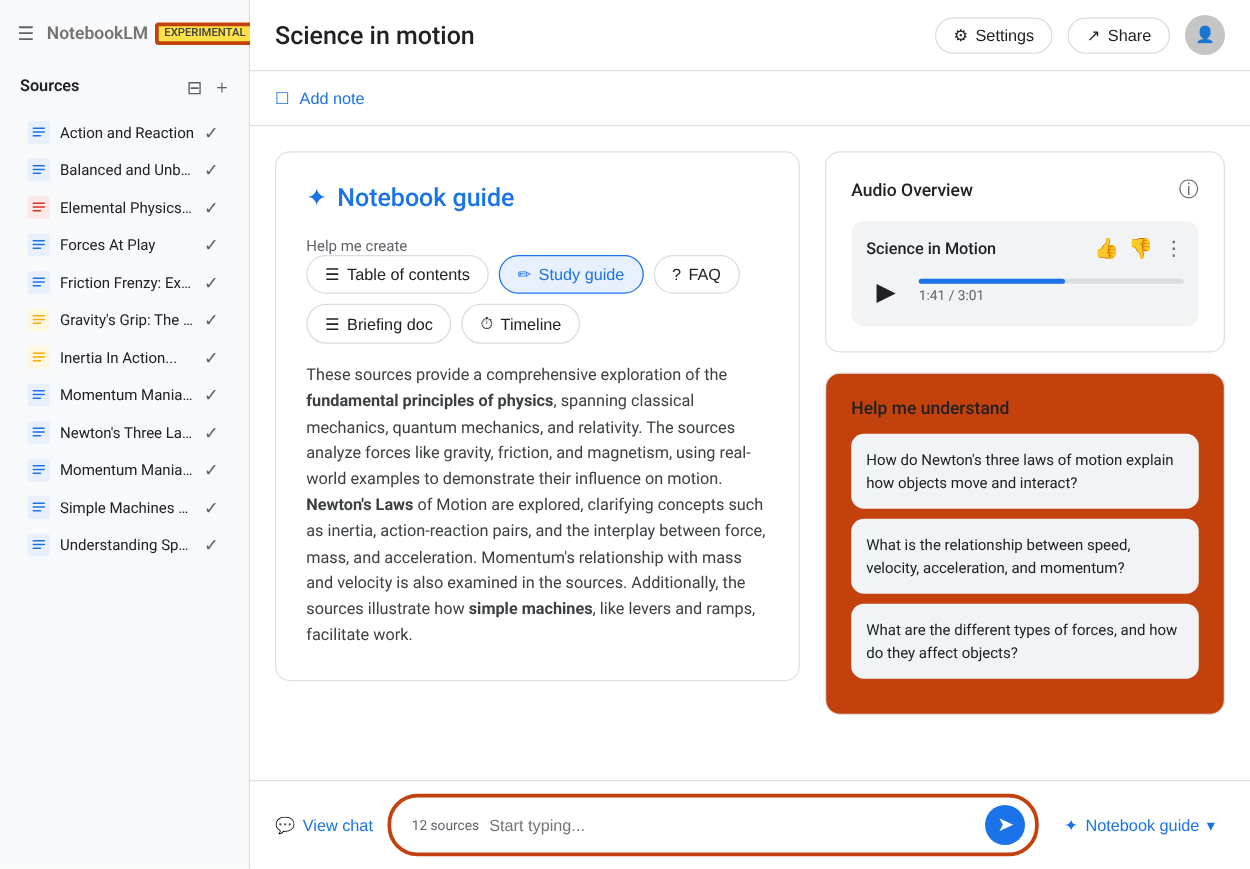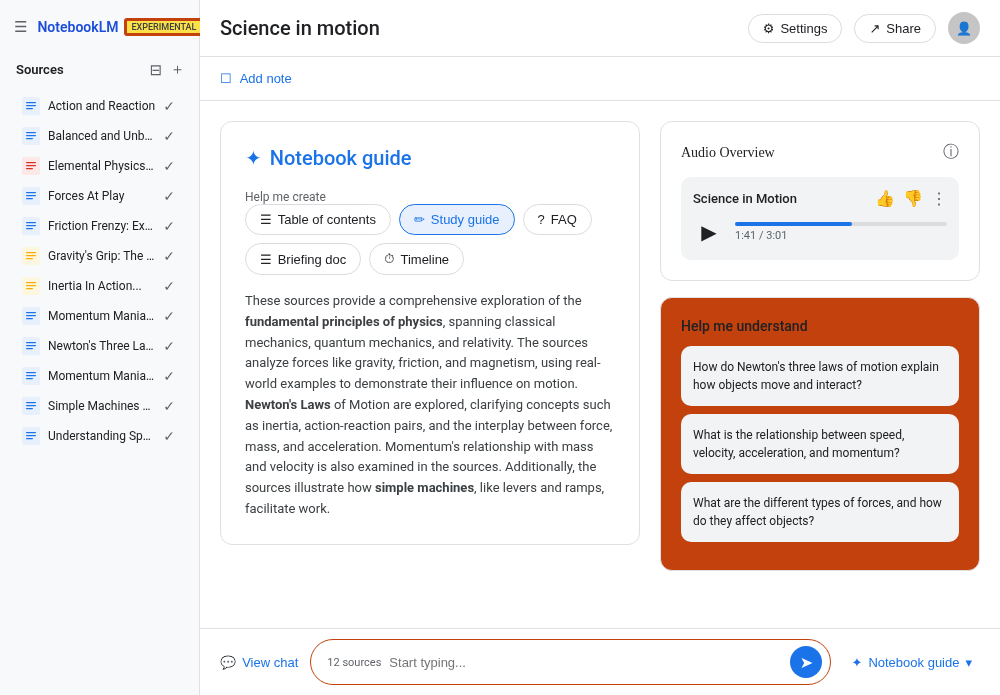--- a/index.html
+++ b/index.html
@@ -26,21 +26,21 @@
       color: #444;
     }
     .logo-area {
       display: flex;
       align-items: center;
       gap: 6px;
     }
     .logo-text {
       font-size: 14px;
       font-weight: 600;
-      color: #1d4ed8;
+      color: #737373;
     }
     .experimental-badge {
       font-size: 9px;
       background: #fde047;
       color: #3c4043;
       border-radius: 3px;
       padding: 1px 4px;
       font-weight: 500;
       border: 3px solid #c2410c;
     }
@@ -262,21 +262,20 @@
       border: 1px solid #e0e0e0;
       border-radius: 12px;
       padding: 20px;
       margin-bottom: 16px;
     }
     .audio-header {
       display: flex;
       align-items: center;
       justify-content: space-between;
       margin-bottom: 14px;
-      font-family: Liberation Serif, serif;
     }
     .audio-header-title {
       font-size: 14px;
       font-weight: 500;
       color: #202124;
     }
     .info-icon { color: #5f6368; cursor: pointer; font-size: 16px; }
     .audio-player {
       background: #f1f3f4;
       border-radius: 10px;
@@ -387,21 +386,21 @@
       border: none;
       cursor: pointer;
       font-size: 13px;
       color: #1a73e8;
       white-space: nowrap;
     }
     .chat-input-container {
       flex: 1;
       display: flex;
       align-items: center;
-      border: 1px solid #c2410c;
+      border: 3px solid #c2410c;
       border-radius: 24px;
       padding: 6px 8px 6px 16px;
       gap: 8px;
     }
     .sources-badge {
       font-size: 11px;
       color: #5f6368;
       white-space: nowrap;
     }
     .chat-input {

